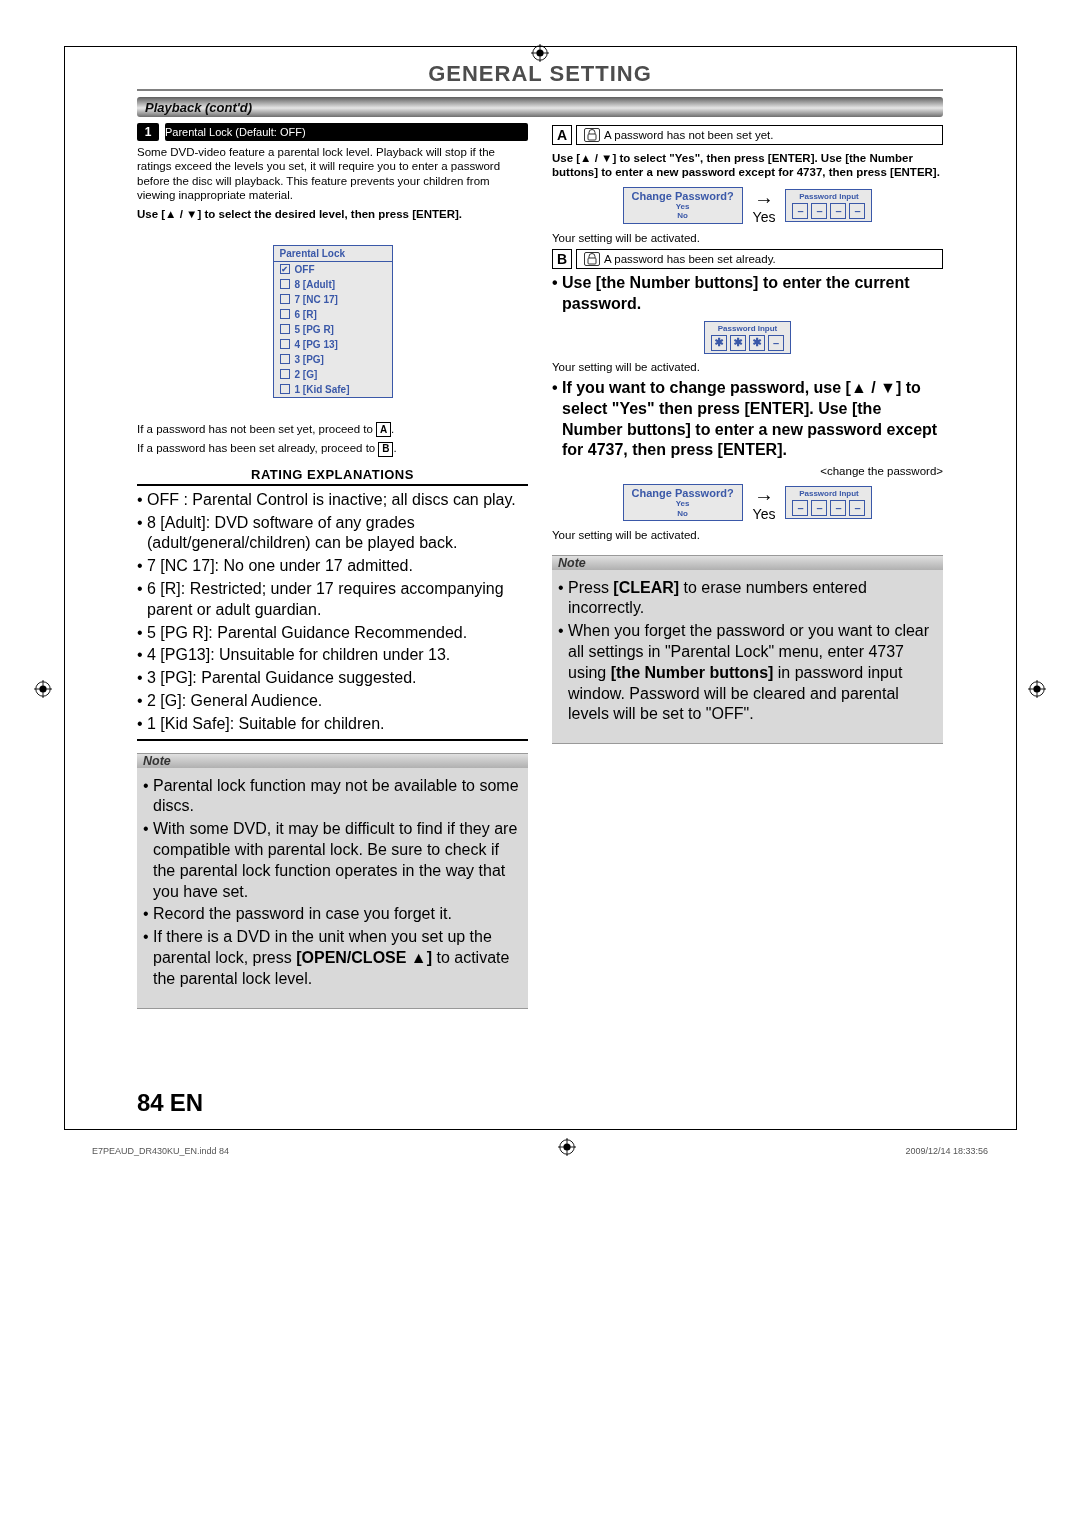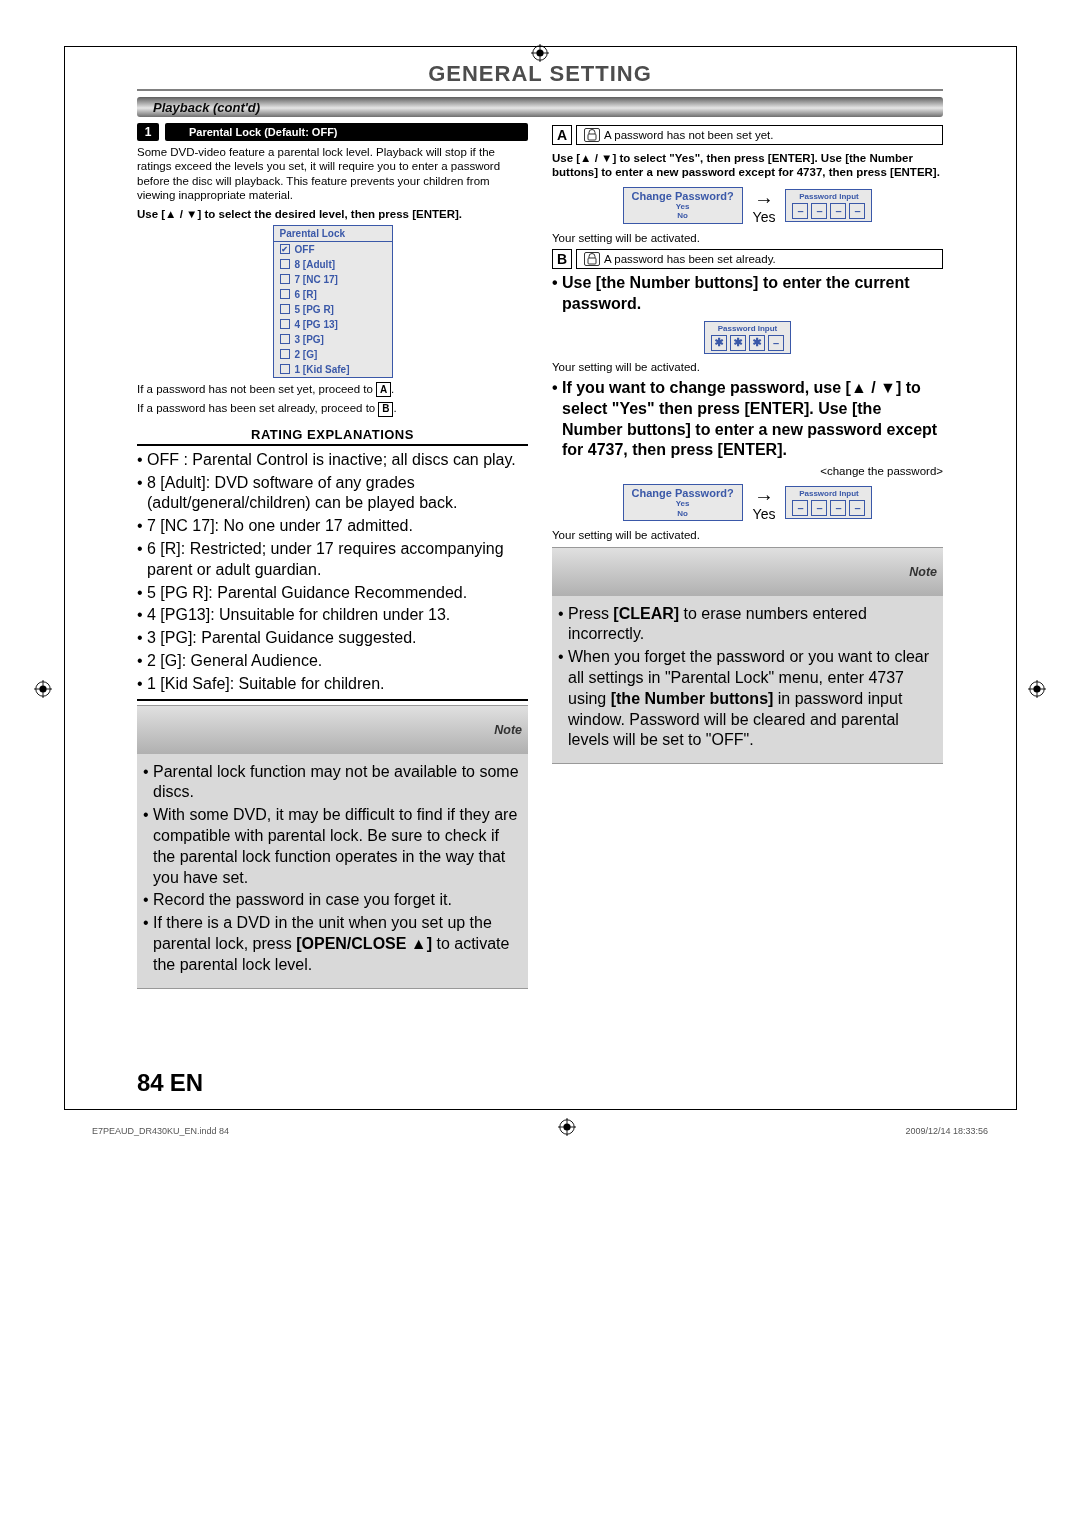--- a/index.html
+++ b/index.html
@@ -5,40 +5,40 @@
   * { box-sizing: border-box; margin: 0; padding: 0; }
   body { font-family: "Segoe UI", Arial, sans-serif; font-size: 12px; color: #000; background: #fff; width: 1080px; margin: 0 auto; position: relative; }
   .page-frame { width: 960px; margin: 0 auto; padding-top: 46px; }
   .print-mark { position: absolute; font-size: 18px; color: #000; }
   .mark-top-center { top: 44px; left: 50%; transform: translateX(-50%); }
   .mark-left { top: 680px; left: 34px; }
   .mark-right { top: 680px; right: 34px; }
   .outer-border { border: 0.5px solid #000; width: 953px; margin: 0 auto; padding: 14px 0 12px 0; }
   .page-title { text-align: center; font-size: 22px; font-weight: 700; letter-spacing: 1px; color: #4d4d4d; }
   .title-rule { height: 2px; background: #808080; width: 806px; margin: 2px auto 6px auto; }
-  .section-bar { width: 806px; margin: 0 auto 6px auto; height: 20px; border-radius: 3px; background: linear-gradient(#5e5e5e, #e6e6e6 55%, #6e6e6e); display: flex; align-items: center; padding-left: 16px; }
+  .section-bar { width: 806px; margin: 0 auto 6px auto; height: 20px; border-radius: 3px; background: linear-gradient(#5e5e5e, #e6e6e6 55%, #6e6e6e); display: flex; align-items: center; padding-left: 8px; }
   .section-bar span { color: #0a0a0a; font-weight: 700; font-style: italic; font-size: 13px; }
   .columns { display: flex; width: 806px; margin: 0 auto; gap: 24px; }
   .col { flex: 1; min-width: 0; }
   .step-row { display: flex; gap: 6px; align-items: stretch; }
   .step-num { width: 22px; height: 18px; background: #000; color: #fff; font-weight: 700; display: flex; align-items: center; justify-content: center; border-radius: 2px; font-size: 12px; }
-  .step-label-box { flex: 1; background: #000; color: #fff; font-weight: 700; font-size: 11px; padding: 2px 24px; display: flex; align-items: center; border-radius: 2px; }
+  .step-label-box { flex: 1; background: #000; color: #fff; font-weight: 400; font-size: 11px; padding: 2px 0; display: flex; align-items: center; border-radius: 2px; }
   p.body { margin: 4px 0 4px 0; font-size: 11.5px; line-height: 1.25; }
   .bold { font-weight: 700; }
-  .menu-box { width: 120px; margin: 4px auto; border: 1.5px solid #3a58a8; background: #e8e8e8; font-size: 10px; font-weight: 700; color: #3a58a8; }
+  .menu-box { width: 120px; margin: 24px auto; border: 1.5px solid #3a58a8; background: #e8e8e8; font-size: 10px; font-weight: 700; color: #3a58a8; }
   .menu-title { padding: 2px 6px; border-bottom: 1px solid #3a58a8; }
   .menu-item { display: flex; align-items: center; gap: 5px; padding: 0 6px; line-height: 15px; }
   .chk { width: 10px; height: 10px; border: 1.5px solid #3a58a8; display: inline-flex; align-items: center; justify-content: center; font-size: 8px; }
   .inline-letter { display: inline-flex; width: 15px; height: 15px; border: 1px solid #000; align-items: center; justify-content: center; font-weight: 700; font-size: 10px; vertical-align: middle; }
   .subhead { text-align: center; font-weight: 700; font-size: 13px; margin-top: 10px; border-bottom: 2px solid #000; padding-bottom: 2px; letter-spacing: 0.5px; }
   ul.bullets { list-style: none; margin: 4px 0; }
   ul.bullets li { position: relative; padding-left: 10px; font-size: 16px; line-height: 1.3; margin-bottom: 2px; }
   ul.bullets li::before { content: "•"; position: absolute; left: 0; }
-  .note-title { background: linear-gradient(#e0e0e0, #b0b0b0); border-top: 1px solid #999; padding: 17px 6px; font-style: italic; font-weight: 700; color: #333; font-size: 12.5px; margin-top: 4px; text-align: right; }
-  .note-body { background: #d9d9d9; border-bottom: 1px solid #999; padding: 4px 6px 8px 6px; }
+  .note-title { background: linear-gradient(#e0e0e0, #b0b0b0); border-top: 1px solid #999; padding: 0 6px; font-style: italic; font-weight: 700; color: #333; font-size: 12.5px; margin-top: 12px; }
+  .note-body { background: #d9d9d9; border-bottom: 1px solid #999; padding: 4px 6px 14px 6px; }
   .ab-row { display: flex; gap: 4px; align-items: stretch; margin-top: 2px; }
   .ab-letter { width: 20px; border: 1.5px solid #000; display: flex; align-items: center; justify-content: center; font-weight: 800; font-size: 14px; }
   .ab-box { flex: 1; border: 1.5px solid #000; padding: 2px 7px; display: flex; align-items: center; gap: 4px; font-size: 11.5px; }
   .lock-icon { width: 16px; height: 14px; border: 1px solid #333; border-radius: 2px; display: inline-flex; align-items: center; justify-content: center; font-size: 9px; }
   .diagram-row { display: flex; align-items: center; gap: 10px; margin: 6px 0; justify-content: center; }
   .dlg-box { border: 1.5px solid #3a58a8; background: #e8e8e8; color: #3a58a8; font-size: 8px; font-weight: 700; text-align: center; padding: 2px 8px; }
   .dlg-box .t { font-size: 11px; }
   .dlg-box .opt { font-size: 8px; line-height: 1.2; }
   .arrow { font-size: 20px; font-weight: 700; }
   .mid-label { font-size: 14px; }

